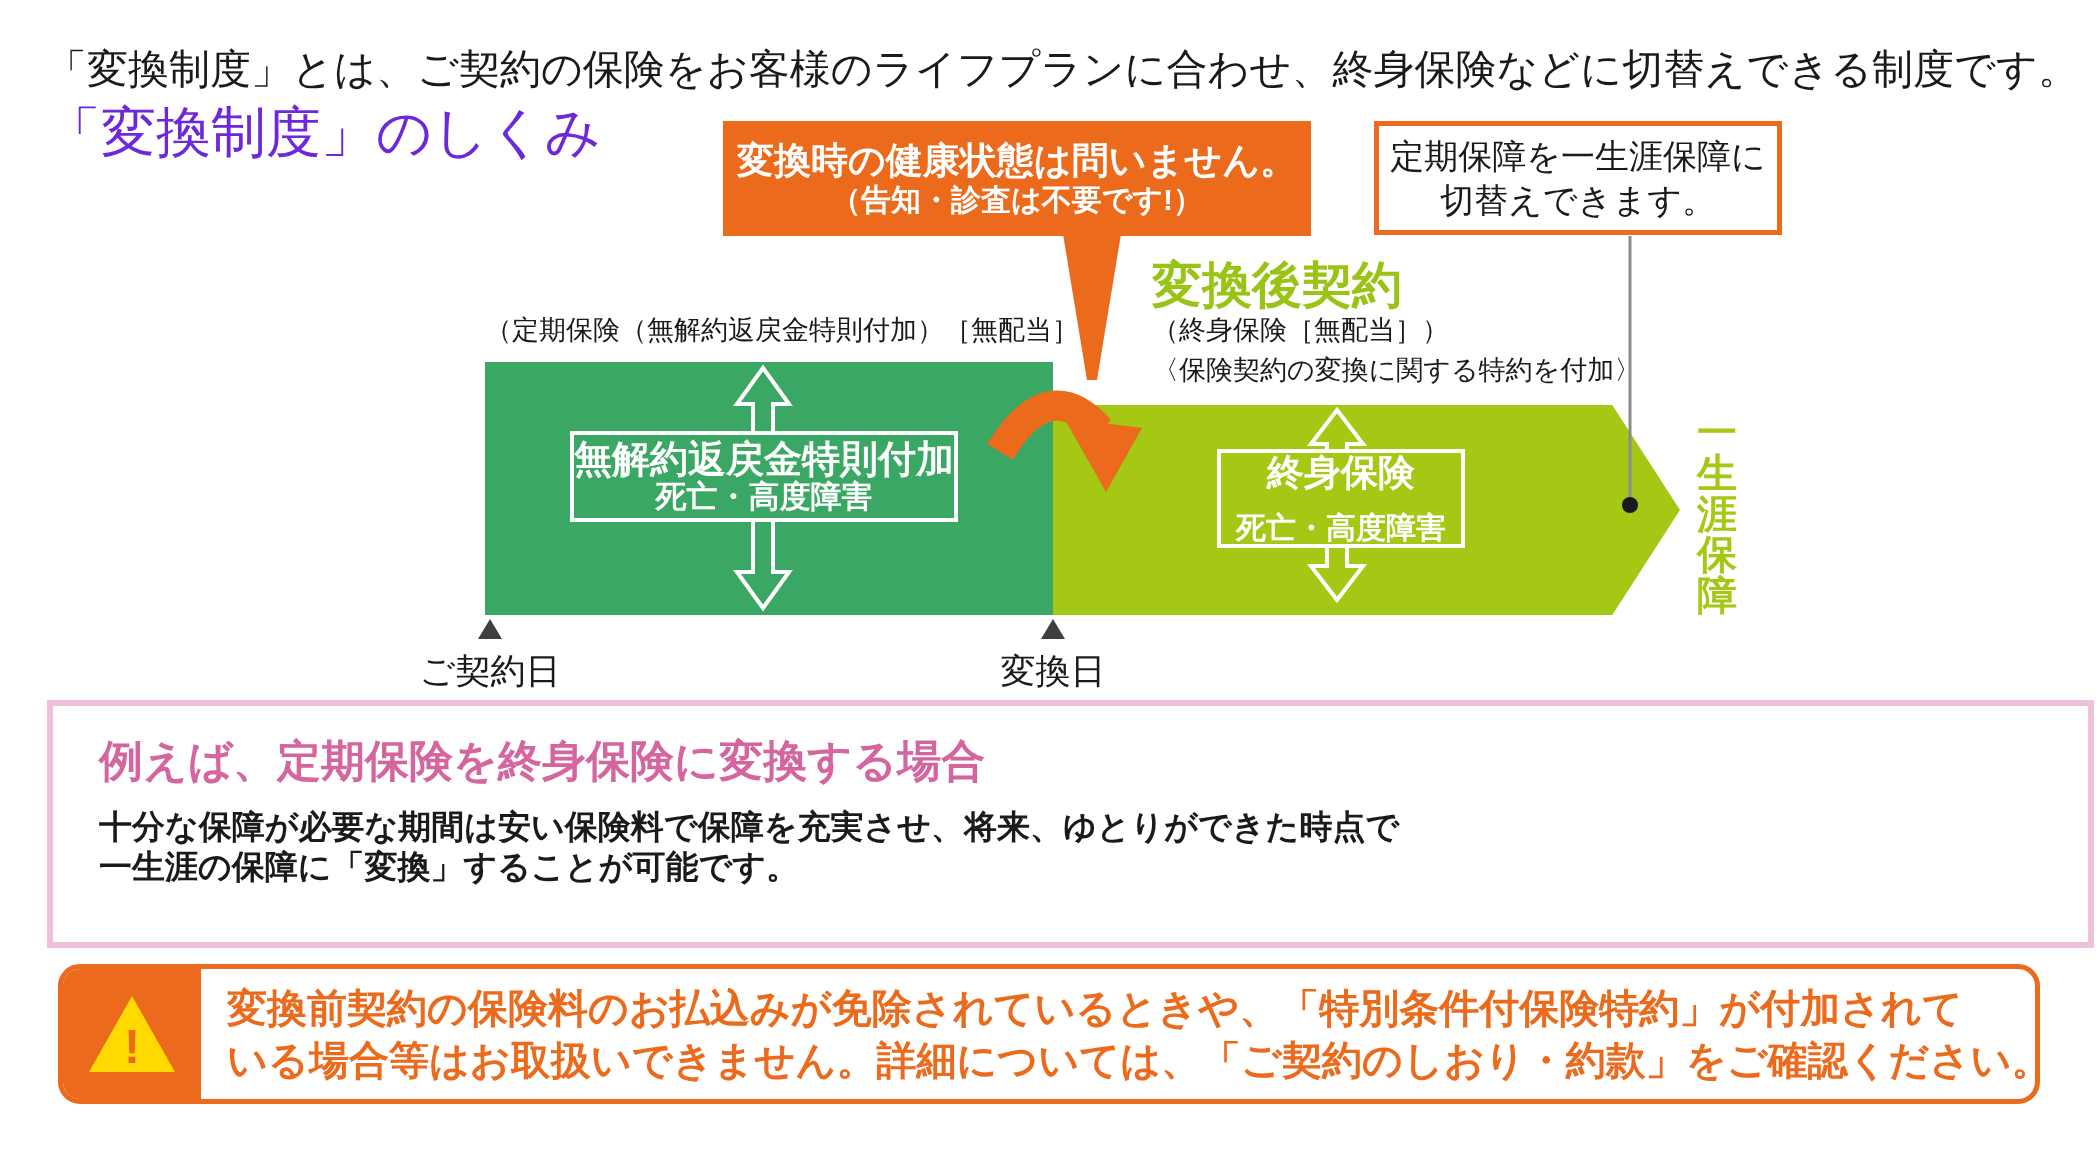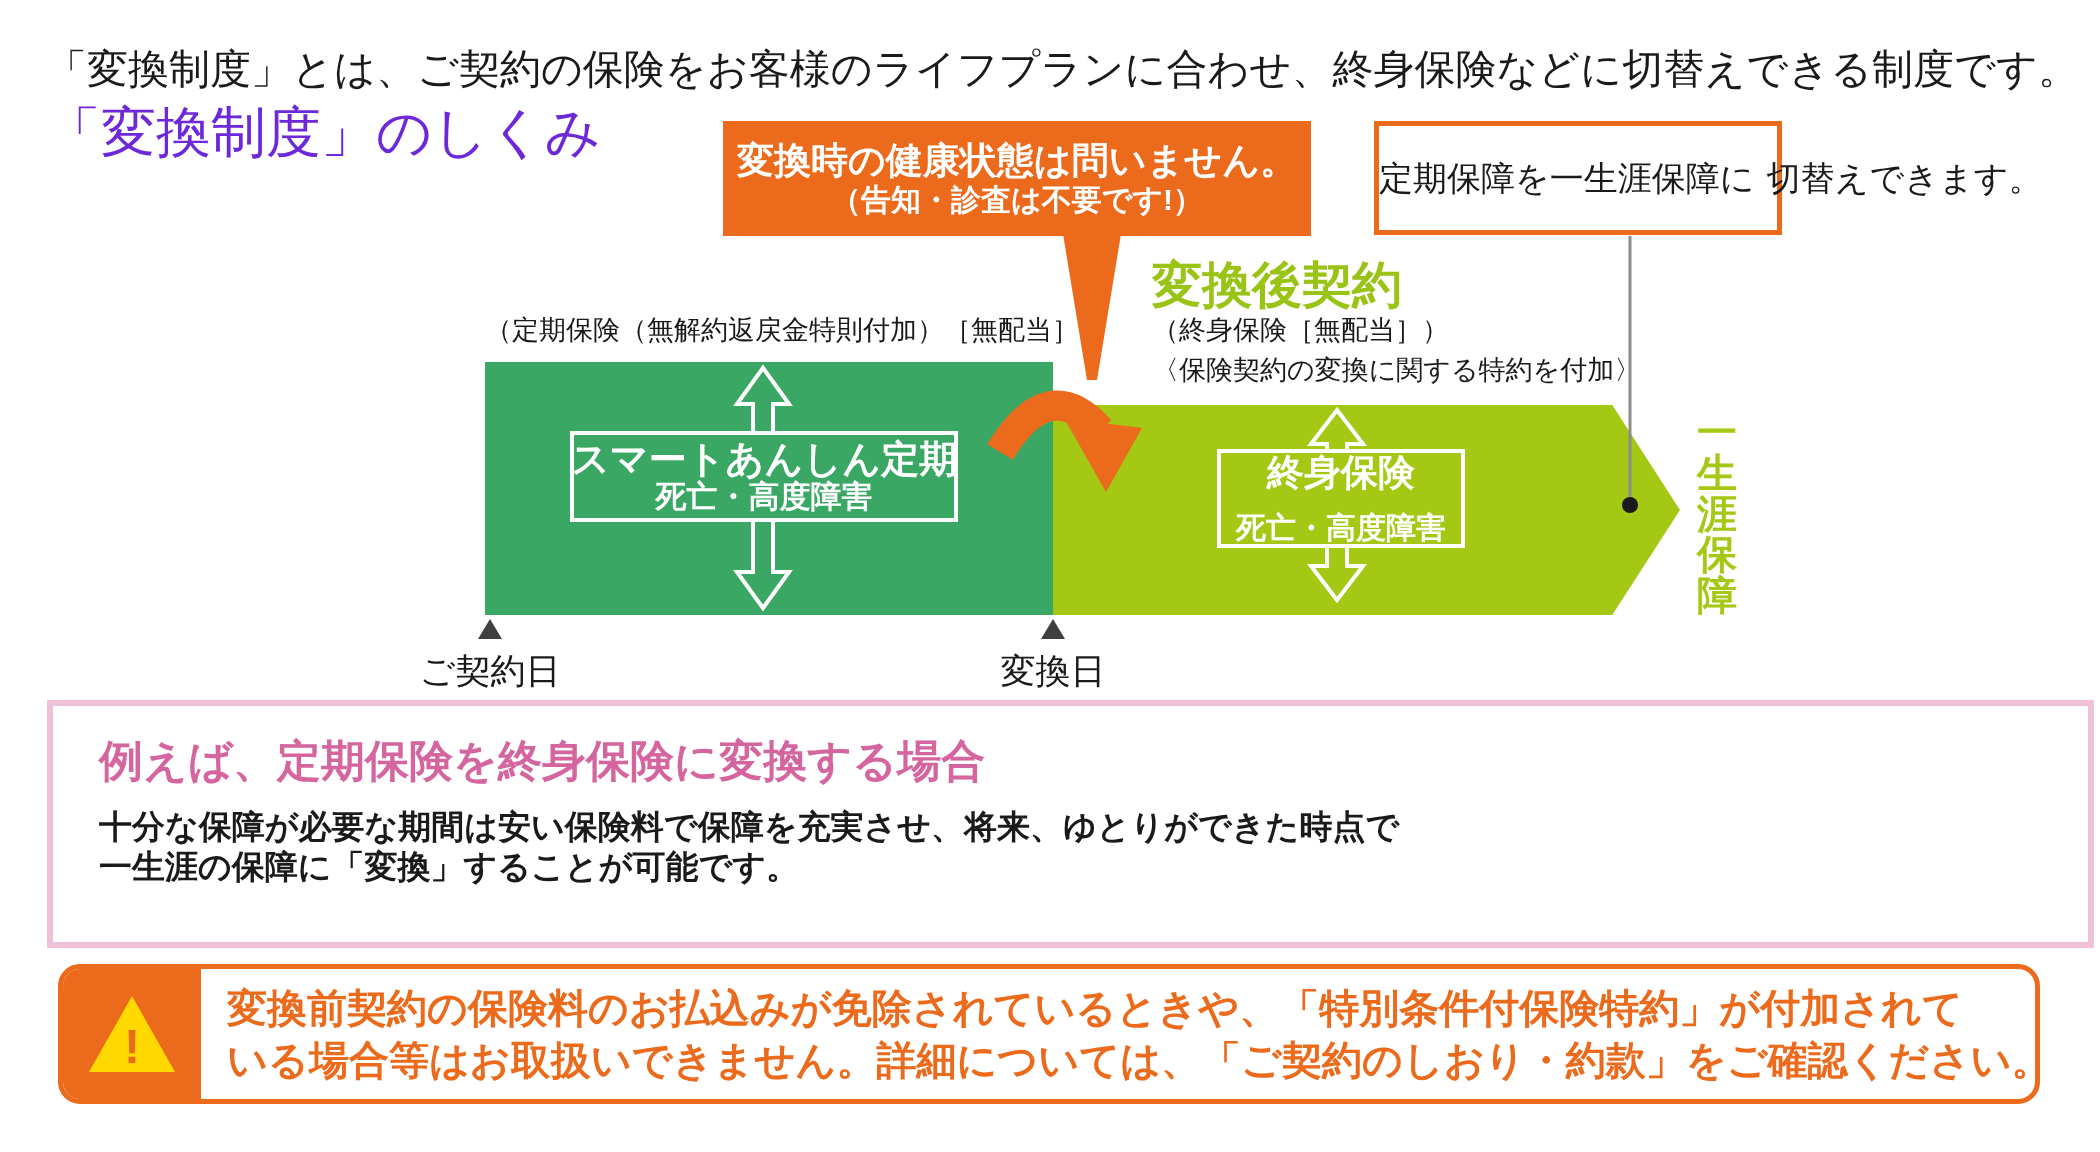--- a/index.html
+++ b/index.html
@@ -12,21 +12,21 @@
   .page-title{left:46px;top:96px;font-size:55px;font-weight:normal;color:#6d28d9;white-space:nowrap;}
 
   
   .callout{left:723px;top:121px;width:588px;height:115px;background:#eb6a1c;z-index:4;
            display:flex;flex-direction:column;align-items:center;justify-content:center;color:#ffffff;text-align:center;}
   .callout .l1{font-size:37px;font-weight:bold;line-height:1.15;white-space:nowrap;text-align:center;}
   .callout .l2{font-size:30px;font-weight:bold;line-height:1.15;white-space:nowrap;}
 
   
   .note-box{left:1374px;top:121px;width:398px;height:104px;background:#ffffff;border:5px solid #eb6a1c;z-index:4;
-            display:flex;align-items:center;justify-content:space-between;color:#1a1a1a;text-align:center;gap:12px;}
+            display:flex;flex-direction:column;align-items:center;justify-content:center;color:#1a1a1a;text-align:center;}
   .note-box .l{font-size:34px;font-weight:500;line-height:1.3;white-space:nowrap;}
 
   
   .before-heading{left:485px;top:252px;font-size:50px;font-weight:bold;color:#3aa864;white-space:nowrap;}
   .before-sub{left:485px;top:312px;font-size:27px;color:#1a1a1a;white-space:nowrap;}
   .after-heading{left:1152px;top:252px;font-size:50px;font-weight:bold;color:#9ac415;white-space:nowrap;}
   .after-sub1{left:1152px;top:312px;font-size:27px;color:#1a1a1a;white-space:nowrap;}
   .after-sub2{left:1152px;top:352px;font-size:27px;color:#1a1a1a;white-space:nowrap;}
 
   
@@ -108,21 +108,21 @@
 
     <polygon points="763,368 789,404 773,404 773,572 789,572 763,608 737,572 753,572 753,404 737,404" fill="#3aa864" stroke="#ffffff" stroke-width="4" stroke-linejoin="miter"></polygon>
 
     <polygon points="1337,410 1363,444 1347,444 1347,566 1363,566 1337,600 1311,566 1327,566 1327,444 1311,444" fill="#a5c815" stroke="#ffffff" stroke-width="4" stroke-linejoin="miter"></polygon>
 
     <polygon points="490,619 478,639 502,639" fill="#3f3f3f"></polygon>
     <polygon points="1053,619 1041,639 1065,639" fill="#3f3f3f"></polygon>
   </svg>
 
   <div class="abs label-box label-before">
-    <div class="l1">スマートあんしん定期</div>
+    <div class="l1">無解約返戻金特則付加</div>
     <div class="l2">死亡・高度障害</div>
   </div>
   <div class="abs label-box label-after">
     <div class="l1">終身保険</div>
     <div class="l2">死亡・高度障害</div>
   </div>
 
   <div class="abs lifetime">一生涯保障</div>
 
   <div class="abs tl-label tl-start">ご契約日</div>

